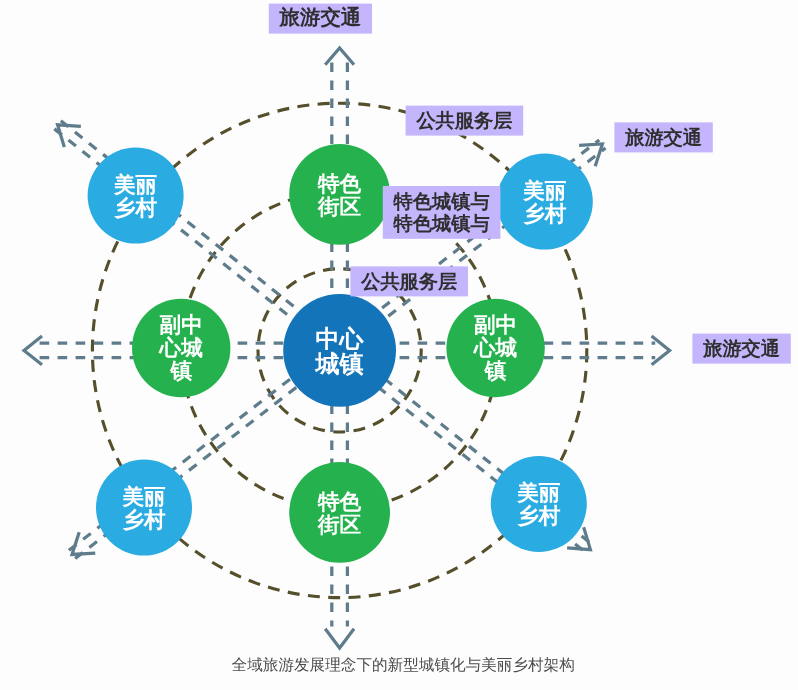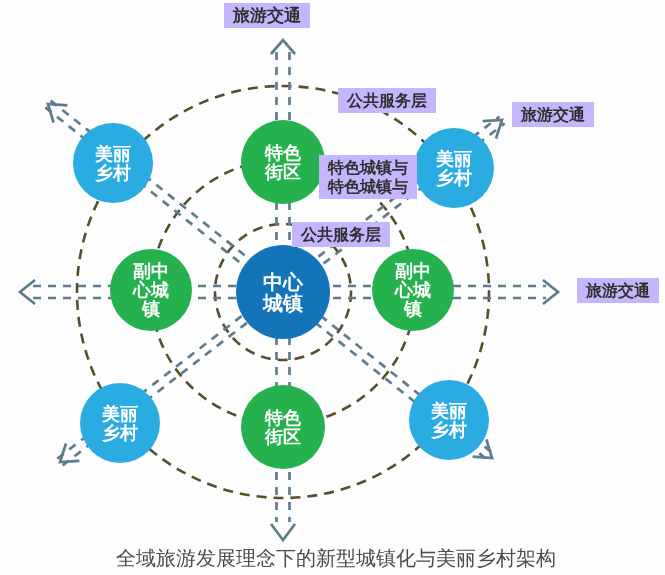--- a/index.html
+++ b/index.html
@@ -29,21 +29,21 @@
     line-height: 19px;
     padding: 3px 9px;
     white-space: nowrap;
   }
   .glabel span { display: block; }
   .caption {
     position: absolute;
     top: 545px;
     left: 336px;
     transform: translateX(-50%);
-    font-size: 20px;
+    font-size: 13px;
     color: #4b4b4b;
     white-space: nowrap;
   }
 </style>
 </head>
 <body>
 
 <div class="stage">
 
   <svg width="665" height="575" viewBox="0 0 665 575">

